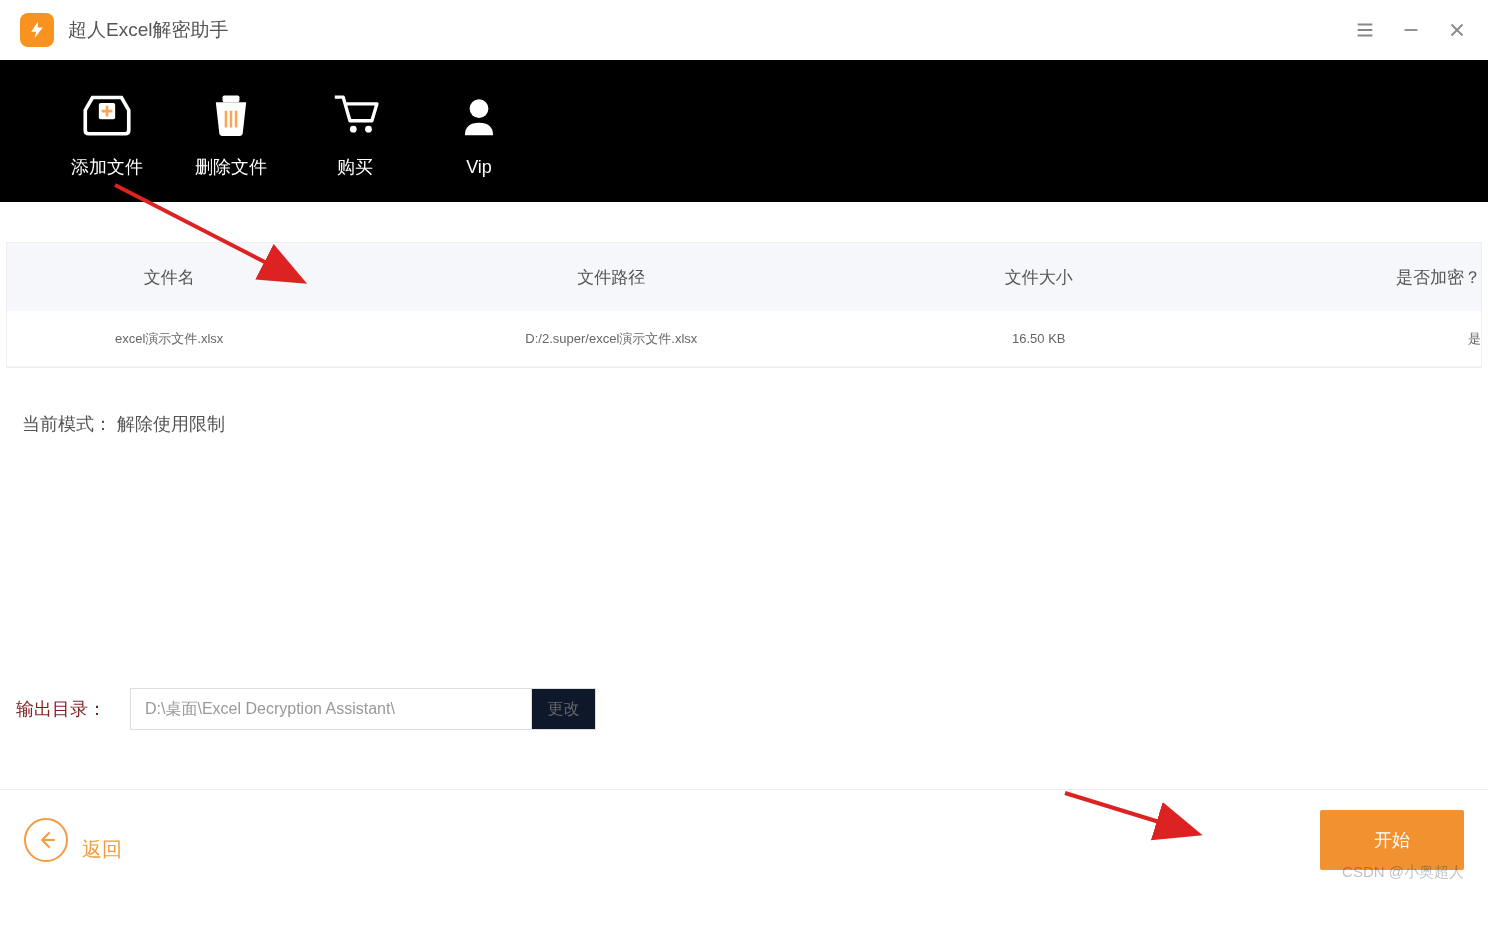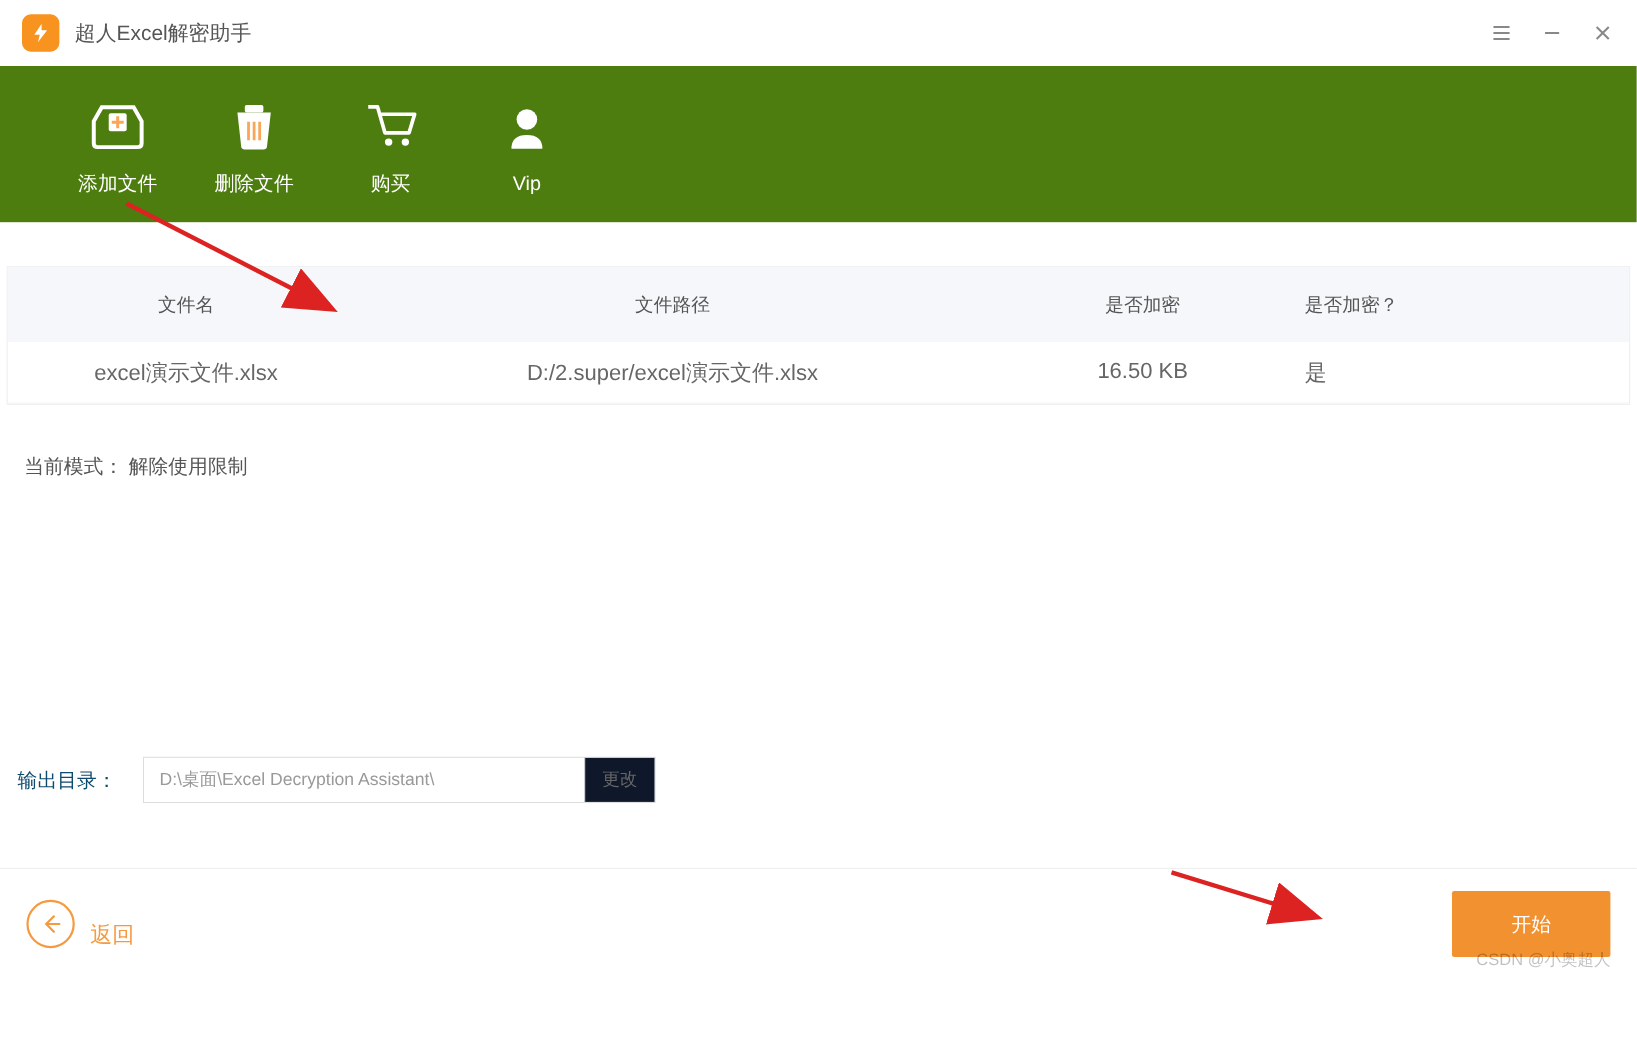--- a/index.html
+++ b/index.html
@@ -33,21 +33,21 @@
       display: flex; gap: 24px;
       align-items: center;
     }
     .titlebar .win-controls .ctl {
       cursor: pointer;
       color: #888;
       display: flex;
     }
     .toolbar {
       height: 142px;
-      background: #4d7c0f;
+      background: #000000;
       display: flex;
       align-items: center;
       padding-left: 50px;
       gap: 10px;
     }
     .toolbar .tb-item {
       width: 114px;
       display: flex;
       flex-direction: column;
       align-items: center;
@@ -69,42 +69,42 @@
       align-items: center;
       height: 68px;
     }
     .table .thead {
       background: #f5f7fa;
       color: #555;
       font-size: 17px;
     }
     .table .trow {
       color: #666;
-      font-size: 20px;
+      font-size: 13px;
       border-bottom: 1px solid #f4f4f4;
       height: 56px;
     }
     .col-name { width: 22%; text-align: center; }
     .col-path { width: 38%; text-align: center; }
     .col-size { width: 20%; text-align: center; }
-    .col-enc  { width: 20%; text-align: left; }
+    .col-enc  { width: 20%; text-align: right; }
     .mode-row {
       padding: 44px 8px 10px 16px;
       font-size: 18px;
       color: #555;
     }
     .output-row {
       position: absolute;
       left: 16px;
       top: 688px;
       display: flex;
       align-items: center;
       gap: 24px;
     }
-    .output-row .label { font-size: 18px; color: #0c4a6e; }
+    .output-row .label { font-size: 18px; color: #7f1d1d; }
     .output-row .fieldwrap {
       display: flex;
       border: 1px solid #ddd;
     }
     .output-row input {
       width: 400px;
       height: 40px;
       border: none;
       padding: 0 14px;
       font-size: 16px;
@@ -230,21 +230,21 @@
     </div>
     <div class="label">Vip</div>
   </div>
 </div>
 
 <div class="content">
   <div class="table">
     <div class="thead">
       <div class="col-name">文件名</div>
       <div class="col-path">文件路径</div>
-      <div class="col-size">是否加密</div>
+      <div class="col-size">文件大小</div>
       <div class="col-enc">是否加密？</div>
     </div>
     <div class="trow">
       <div class="col-name">excel演示文件.xlsx</div>
       <div class="col-path">D:/2.super/excel演示文件.xlsx</div>
       <div class="col-size">16.50 KB</div>
       <div class="col-enc">是</div>
     </div>
   </div>
 

